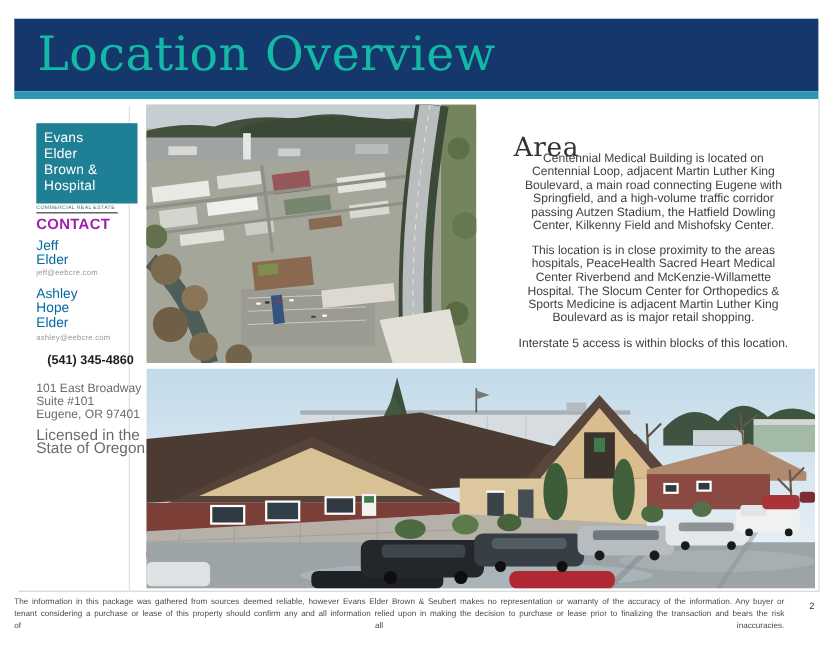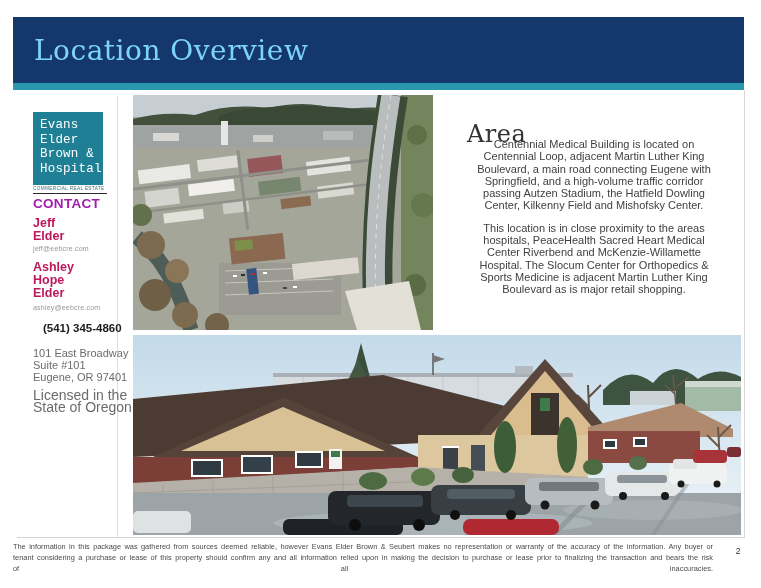--- a/index.html
+++ b/index.html
@@ -8,46 +8,46 @@
     font-family:"Liberation Sans",sans-serif;overflow:hidden;
   }
   .abs{position:absolute;}
 
   
   .header-bar{
     left:13px;top:17px;width:731px;height:66px;background:#14386B;
     display:flex;justify-content:space-between;align-items:center;box-sizing:border-box;
   }
   .header-title{
-    font-family:"DejaVu Serif",serif;font-weight:400;color:#7dd3fc;
-    font-size:28px;letter-spacing:.5px;padding-left:21px;white-space:nowrap;
+    font-family:"DejaVu Serif",serif;font-weight:400;color:#14b8a6;
+    font-size:43px;letter-spacing:.5px;padding-left:21px;white-space:nowrap;
   }
   .header-address{
     color:#ffffff;font-weight:bold;font-size:11px;line-height:15px;
     text-align:right;padding-right:14px;
   }
   .teal-strip{left:13px;top:83px;width:731px;height:7px;background:#2A98AE;}
 
   
   .right-border{left:744px;top:90px;width:1px;height:448px;background:#d8d8d8;}
   .bottom-border{left:17px;top:537px;width:728px;height:1px;background:#d3d3d3;}
   .sidebar-divider{left:117px;top:96px;width:1px;height:441px;background:#dedede;}
 
   
   .logo-box{
-    left:33px;top:112px;width:70px;height:73px;background:#1F8095;color:#ffffff;
-    font-family:Liberation Mono, monospace;font-size:12.5px;line-height:14.5px;
+    left:33px;top:112px;width:92px;height:73px;background:#1F8095;color:#ffffff;
+    font-family:Liberation Sans, sans-serif;font-size:12.5px;line-height:14.5px;
     padding:6px 0 0 7px;box-sizing:border-box;letter-spacing:.2px;
   }
   .logo-tagline{
     left:33px;top:186px;width:74px;font-size:4.7px;letter-spacing:.35px;
     color:#3f6a74;border-bottom:1px solid #2b2b2b;padding-bottom:2px;white-space:nowrap;
   }
   .contact-heading{left:33px;top:196px;font-size:13.5px;font-weight:bold;color:#a21caf;letter-spacing:.3px;}
-  .contact-name{left:33px;font-size:12.5px;font-weight:bold;line-height:13px;color:#be185d;}
+  .contact-name{left:33px;font-size:12.5px;font-weight:normal;line-height:13px;color:#0369a1;}
   .contact-email{left:33px;font-size:7px;color:#979797;letter-spacing:.2px;}
   .contact-phone{left:33px;top:322px;font-size:11.5px;font-weight:bold;color:#1d1d1d;padding-left:10px;}
   .office-address{left:33px;top:347px;font-size:11px;line-height:12px;color:#6b6b6b;}
   .license-note{left:33px;top:389px;font-size:14px;line-height:12px;color:#6b6b6b;}
 
   
   .aerial-photo{left:133px;top:95px;width:300px;height:235px;}
   .building-photo{left:133px;top:335px;width:608px;height:200px;}
   .aerial-photo svg,.building-photo svg{display:block;width:100%;height:100%;}
   .section-heading{
@@ -182,20 +182,21 @@
   <circle cx="52" cy="220" r="13" fill="#7d6b4f"></circle>
   <circle cx="84" cy="230" r="12" fill="#73634a"></circle>
   <circle cx="8" cy="120" r="11" fill="#62704c"></circle>
 </svg>
 </div>
 
 <div class="abs section-heading">Area</div>
 <div class="abs area-text">
   <p>Centennial Medical Building is located on Centennial Loop, adjacent Martin Luther King Boulevard, a main road connecting Eugene with Springfield, and a high-volume traffic corridor passing Autzen Stadium, the Hatfield Dowling Center, Kilkenny Field and Mishofsky Center.</p>
   <p>This location is in close proximity to the areas hospitals, PeaceHealth Sacred Heart Medical Center Riverbend and McKenzie-Willamette Hospital.  The Slocum Center for Orthopedics &amp; Sports Medicine is adjacent Martin Luther King Boulevard as is major retail shopping.</p>
+  <p>Interstate 5 access is within blocks of this location.</p>
 </div>
 
 <div class="abs building-photo">
 <svg viewBox="0 0 608 200" preserveAspectRatio="none">
   <defs>
     <linearGradient id="sky" x1="0" y1="0" x2="0" y2="1">
       <stop offset="0" stop-color="#c3dae9"></stop>
           <stop offset="1" stop-color="#eef4f8"></stop>
     </linearGradient>
   </defs>

